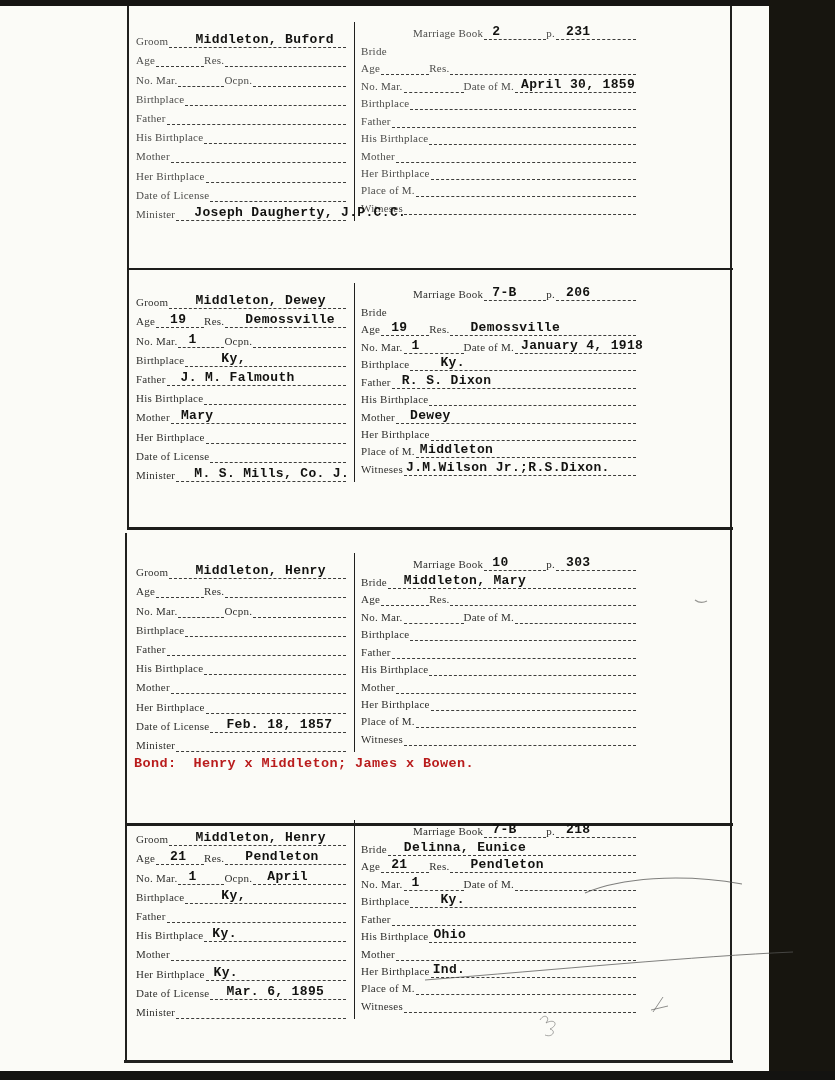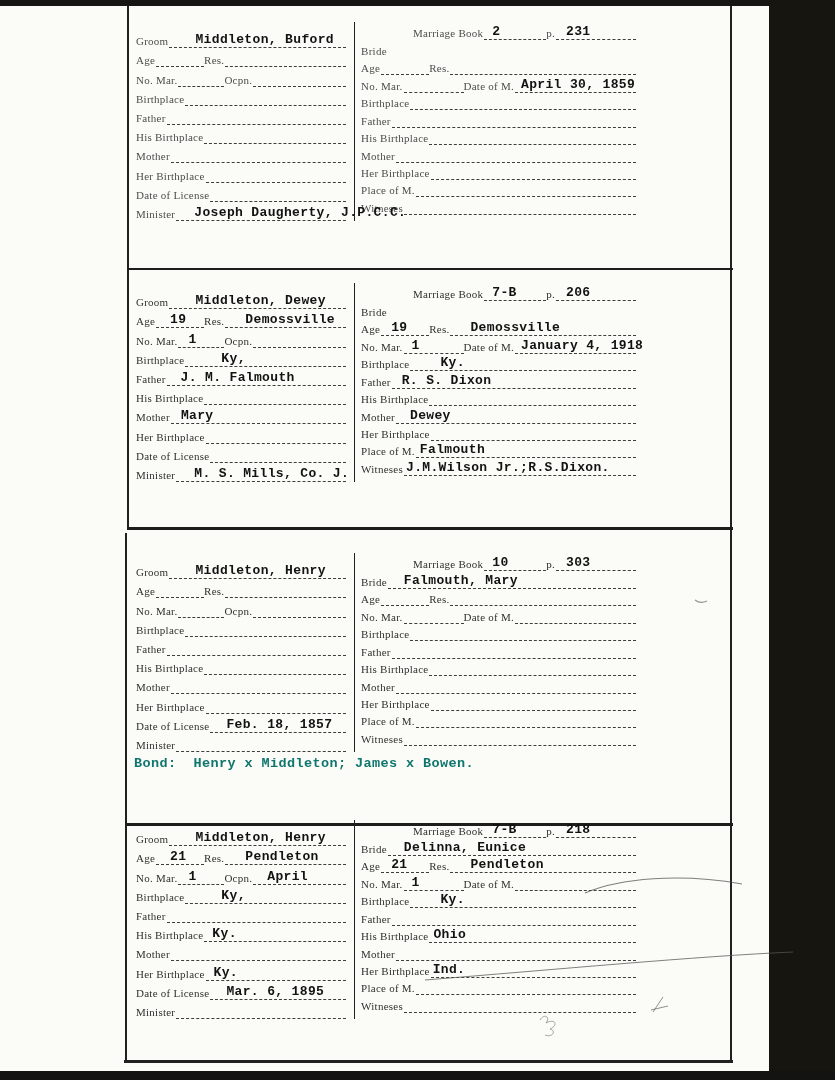--- a/index.html
+++ b/index.html
@@ -35,21 +35,21 @@
   .grow{flex:1 1 auto;}
   .w46{width:46px}.w48{width:48px}.w60{width:60px}.w62{width:62px}.w80{width:80px}
   .val{font-family:"Liberation Mono","DejaVu Sans Mono",monospace;font-weight:bold;
        font-size:13px;color:#121210;white-space:nowrap;position:absolute;bottom:1px;left:0;
        letter-spacing:.35px;line-height:13px;padding-left:12px;}
   .p2 .val{padding-left:2px}.p4 .val{padding-left:4px}.p6 .val{padding-left:6px}
   .p8 .val{padding-left:8px}.p10 .val{padding-left:10px}.p14 .val{padding-left:14px}
   .p16 .val{padding-left:16px}.p18 .val{padding-left:18px}.p20 .val{padding-left:20px}
   .p26 .val{padding-left:26px}.p30 .val{padding-left:30px}.p36 .val{padding-left:36px}
   .bond{font-family:"Liberation Mono","DejaVu Sans Mono",monospace;font-weight:bold;
-        font-size:13.5px;color:#0f766e;white-space:pre;margin:4px 0 0 4px;letter-spacing:.4px;}
+        font-size:13.5px;color:#b91c1c;white-space:pre;margin:4px 0 0 4px;letter-spacing:.4px;}
   .artifacts{position:absolute;left:0;top:0;pointer-events:none;}
 </style>
 </head>
 <body>
 
 <div class="scan">
   <div class="bar-top"></div>
   <div class="band-right"></div>
   <div class="bar-bottom"></div>
   <div class="bottom-line"></div>
@@ -346,21 +346,21 @@
         </div>
         <div class="row">
           <span class="lbl">Her Birthplace</span>
           <span class="slot grow p2">
                 <span class="val"></span>
               </span>
         </div>
         <div class="row">
           <span class="lbl">Place of M.</span>
           <span class="slot grow p4">
-                <span class="val">Falmouth</span>
+                <span class="val">Middleton</span>
               </span>
         </div>
         <div class="row">
           <span class="lbl">Witneses</span>
           <span class="slot grow p2">
                 <span class="val">J.M.Wilson Jr.;R.S.Dixon.</span>
               </span>
         </div>
       </div>
     </div>
@@ -446,21 +446,21 @@
                 <span class="val">10</span>
               </span>
           <span class="lbl">p.</span>
           <span class="slot w80 p10">
                 <span class="val">303</span>
               </span>
         </div>
         <div class="row">
           <span class="lbl">Bride</span>
           <span class="slot grow p16">
-                <span class="val">Falmouth, Mary</span>
+                <span class="val">Middleton, Mary</span>
               </span>
         </div>
         <div class="row">
           <span class="lbl">Age</span>
           <span class="slot w48 p10">
                 <span class="val"></span>
               </span>
           <span class="lbl">Res.</span>
           <span class="slot grow p20">
                 <span class="val"></span>

